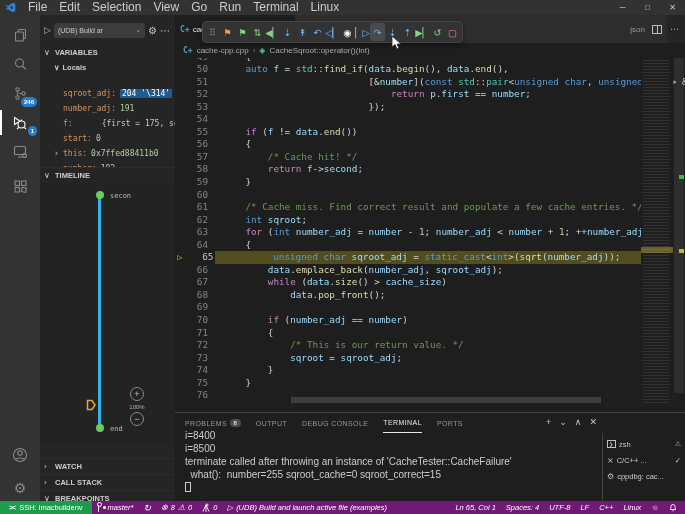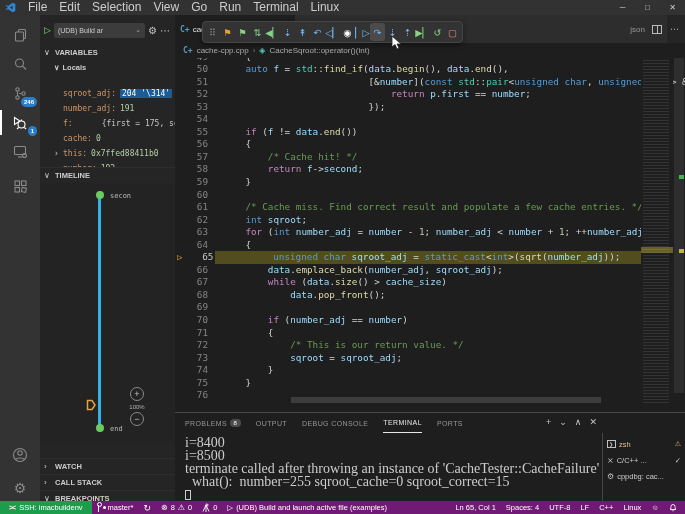--- a/index.html
+++ b/index.html
@@ -98,35 +98,35 @@
   .hscroll { position:absolute; left:41px; top:339px; width:425px; height:6px; }
   .hscroll .thumb { position:absolute; left:75px; width:310px; top:0; height:6px; background:rgba(121,121,121,.35); }
 
   
   .panel { position:absolute; left:175px; top:412px; width:510px; height:89px; background:#1e1e1e; border-top:1px solid #454545; z-index:5; }
   .panel-tabs { position:absolute; left:10px; top:0; height:20px; display:flex; gap:15px; }
   .ptab { height:20px; display:flex; align-items:center; font-size:7px; letter-spacing:.4px; color:#969696; gap:3px; }
   .ptab.active { color:#e7e7e7; border-bottom:1px solid #e7e7e7; }
   .pbadge { background:#4d4d4d; color:#fff; border-radius:7px; padding:1px 3.5px; font-size:6px; }
   .panel-actions { position:absolute; right:88px; top:4px; display:flex; gap:8px; color:#c5c5c5; font-size:9px; align-items:center; }
-  .term-body { position:absolute; left:10px; top:23px; font-family:Liberation Serif, serif; font-size:14px; line-height:13px; color:#cccccc; white-space:pre; }
+  .term-body { position:absolute; left:10px; top:16px; font-family:Liberation Sans, sans-serif; font-size:10px; line-height:13px; color:#cccccc; white-space:pre; }
   .term-cursor { display:inline-block; width:6px; height:10px; border:1px solid #cccccc; vertical-align:-1px; }
   .term-list { position:absolute; right:0; top:20px; width:83px; bottom:0; border-left:1px solid #454545; padding-top:3px; }
   .tl-row { height:16px; display:flex; align-items:center; gap:3px; padding:0 4px; font-size:7.5px; color:#cccccc; white-space:nowrap; overflow:hidden; }
   .tl-row .right { margin-left:auto; }
   .zsh-label { color:#e2c08d; }
   .warn-glyph { color:#d7ba7d; font-size:7px; }
   .zsh-box { width:9px; height:8px; border:1px solid #bfbfbf; font-size:5px; line-height:6px; text-align:left; padding-left:1px; color:#bfbfbf; }
   .tool-glyph { font-size:8px; color:#bfbfbf; }
 
   
   .statusbar { position:absolute; left:0; top:501px; width:685px; height:13px; background:#701a75; display:flex; align-items:center; font-size:7.5px; color:#ffffff; z-index:30; }
   .remote-badge { height:13px; background:#1c9d4b; display:flex; align-items:center; gap:4px; padding:0 9px; }
   .remote-icon { font-weight:bold; font-size:7px; letter-spacing:-1px; }
-  .sb-item { display:flex; align-items:center; gap:3px; padding:0 5px; white-space:nowrap; }
+  .sb-item { display:flex; align-items:center; gap:3px; padding:0 5px; white-space:nowrap;font-style:italic; }
   .sb-right { margin-left:auto; display:flex; align-items:center; }
   .icon-branch { width:8px; height:9px; position:relative; display:inline-block; }
   .icon-branch:before { content:''; position:absolute; left:1px; top:2px; height:7px; width:1px; background:#fff; }
   .icon-branch:after { content:''; position:absolute; width:3px; height:3px; border-radius:50%; border:1px solid #fff; left:0; top:-1px; box-shadow:5px 3px 0 -1px #fff; }
   .sync-glyph { font-size:9px; }
   .err-glyph, .warnsb-glyph { font-size:8px; }
   svg.sb-svg { display:block; }
 </style>
 </head>
 <body>
@@ -236,21 +236,21 @@
       </div>
       <div class="var-row">
         <span class="vname">number_adj:</span>
         <span class="vval">191</span>
       </div>
       <div class="var-row">
         <span class="vname">f:</span>
         <span class="vval plain">{first = 175, secon…</span>
       </div>
       <div class="var-row">
-        <span class="vname">cache:</span>
+        <span class="vname">start:</span>
         <span class="vval">0</span>
       </div>
       <div class="var-row">
         <span class="tw">›</span>
         <span class="vname">this:</span>
         <span class="vval">0x7ffed88411b0</span>
       </div>
       <div class="var-row">
         <span class="vname">number:</span>
         <span class="vval">192</span>

